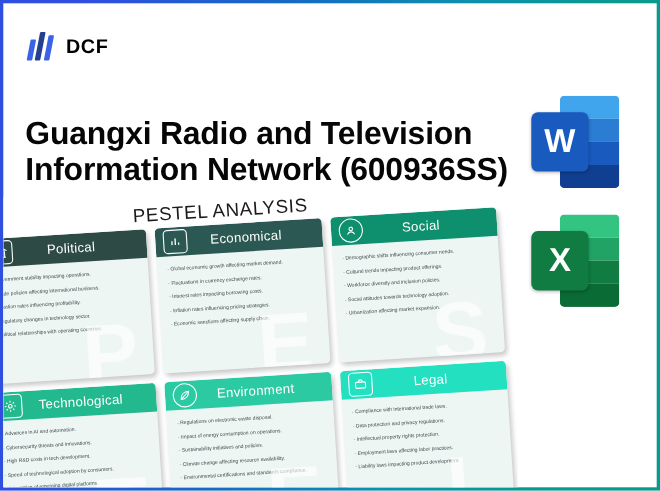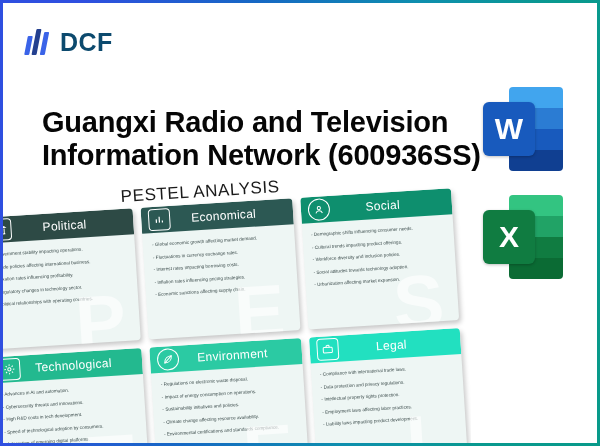--- a/index.html
+++ b/index.html
@@ -28,26 +28,26 @@
   }
   #brand-mark{position:relative;width:26px;height:30px;}
   #brand-mark i{
     position:absolute;display:block;width:5px;border-radius:1px;
     transform:skewX(-11deg);
   }
   #brand-mark i:nth-child(1){left:1px;top:9px;height:19px;background:#3a63e8;}
   #brand-mark i:nth-child(2){left:9px;top:2px;height:26px;background:#24408f;}
   #brand-mark i:nth-child(3){left:17px;top:5px;height:23px;background:#3a63e8;}
   #brand-text{
-    font-size:25px;font-weight:600;color:#0c4a6e;letter-spacing:0.5px;
+    font-size:18px;font-weight:600;color:#000000;letter-spacing:0.5px;
   }
 
   
   #headline{
-    position:absolute;left:39px;top:84px;width:540px;
+    position:absolute;left:20px;top:84px;width:540px;
     font-size:29px;line-height:33px;font-weight:bold;color:#060606;
     letter-spacing:-0.2px;
   }
 
   
   #art{
     position:absolute;left:0px;top:176px;width:468px;height:270px;
     overflow:hidden;
     background:#ffffff;
   }

